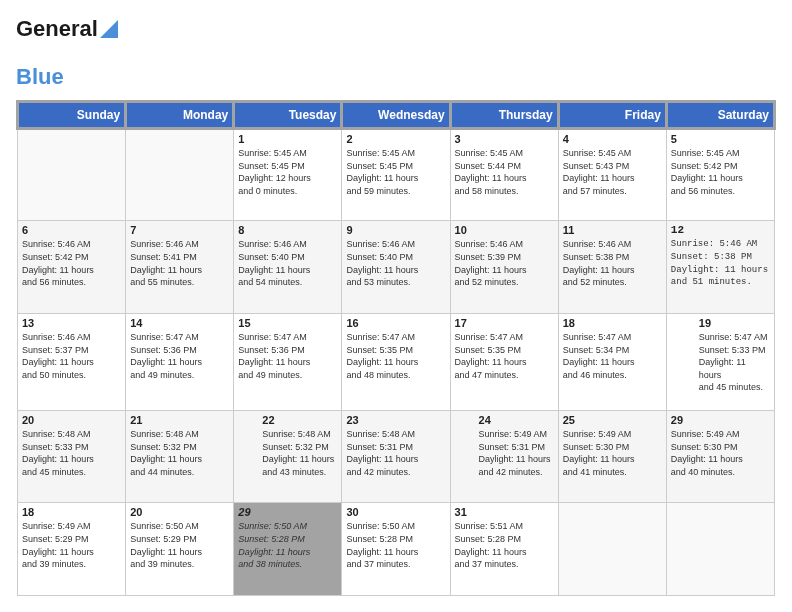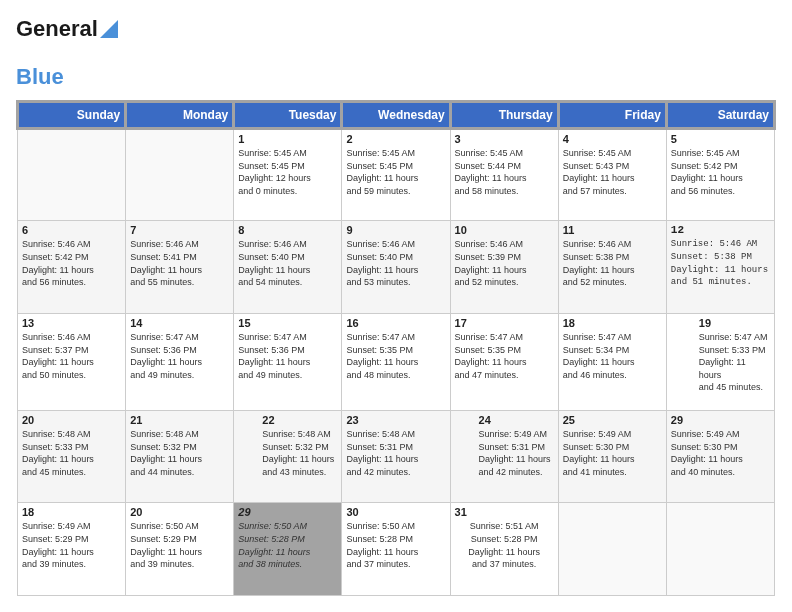--- a/index.html
+++ b/index.html
@@ -340,21 +340,21 @@
           </td>
           <td style="background: rgb(255, 255, 255);">
             <span class="day-number">30</span>
             <div class="day-info" style="white-space: pre-line;">Sunrise: 5:50 AM
 Sunset: 5:28 PM
 Daylight: 11 hours
 and 37 minutes.</div>
           </td>
           <td style="background: rgb(255, 255, 255);">
             <span class="day-number">31</span>
-            <div class="day-info" style="white-space: pre-line; text-align: center;">Sunrise: 5:51 AM
+            <div class="day-info" style="white-space: pre-line;">Sunrise: 5:51 AM
 Sunset: 5:28 PM
 Daylight: 11 hours
 and 37 minutes.</div>
           </td>
           <td class="empty-cell"></td>
           <td class="empty-cell"></td>
         </tr>
       </tbody>
   </table>
 </div>

